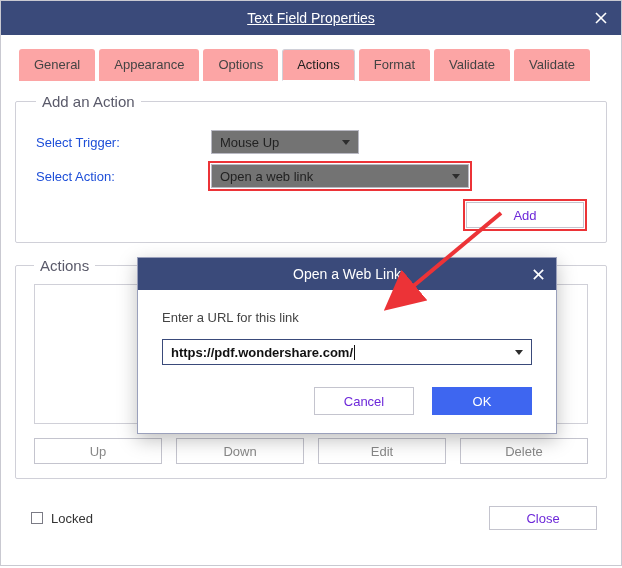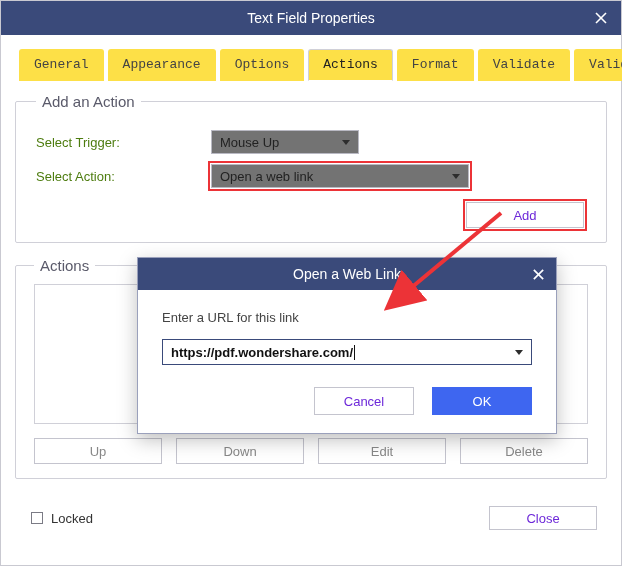--- a/index.html
+++ b/index.html
@@ -24,20 +24,21 @@
   .titlebar {
     height: 34px;
     background: #3a4a7a;
     display: flex;
     align-items: center;
     justify-content: center;
     position: relative;
     color: #fff;
     font-size: 14px;
     font-weight: 400;
+    text-decoration: underline;
   }
   .titlebar .close {
     position: absolute;
     right: 0; top: 0;
     width: 40px; height: 34px;
     display: flex; align-items: center; justify-content: center;
     cursor: pointer;
   }
   .titlebar .close svg { stroke: #fff; }
 
@@ -54,22 +55,21 @@
     padding: 7px 14px 8px 14px;
     border: 1px solid transparent;
     border-top-left-radius: 3px;
     border-top-right-radius: 3px;
     color: #444;
     font-size: 13px;
     cursor: pointer;
     margin-right: 2px;
     position: relative;
     top: 1px;
-    background: #fde047;
-    font-family: Liberation Mono, monospace;
+    background: #fca5a5;
   }
   .tab.active {
     border: 1px solid #d0d0d8;
     border-bottom: 1px solid #fff;
     color: #222;
   }
 
   
   .content {
     padding: 6px 6px 0 6px;
@@ -87,21 +87,21 @@
     color: #5a5a6a;
     font-size: 15px;
   }
   .row {
     display: flex;
     align-items: center;
     margin: 6px 0 10px 0;
   }
   .row label {
     width: 175px;
-    color: #4d7c0f;
+    color: #1d4ed8;
     font-size: 13px;
   }
   .select {
     display: flex;
     align-items: center;
     justify-content: space-between;
     height: 24px;
     border: 1px solid #b9b9c3;
     background: #737373;
     padding: 0 8px 0 8px;

